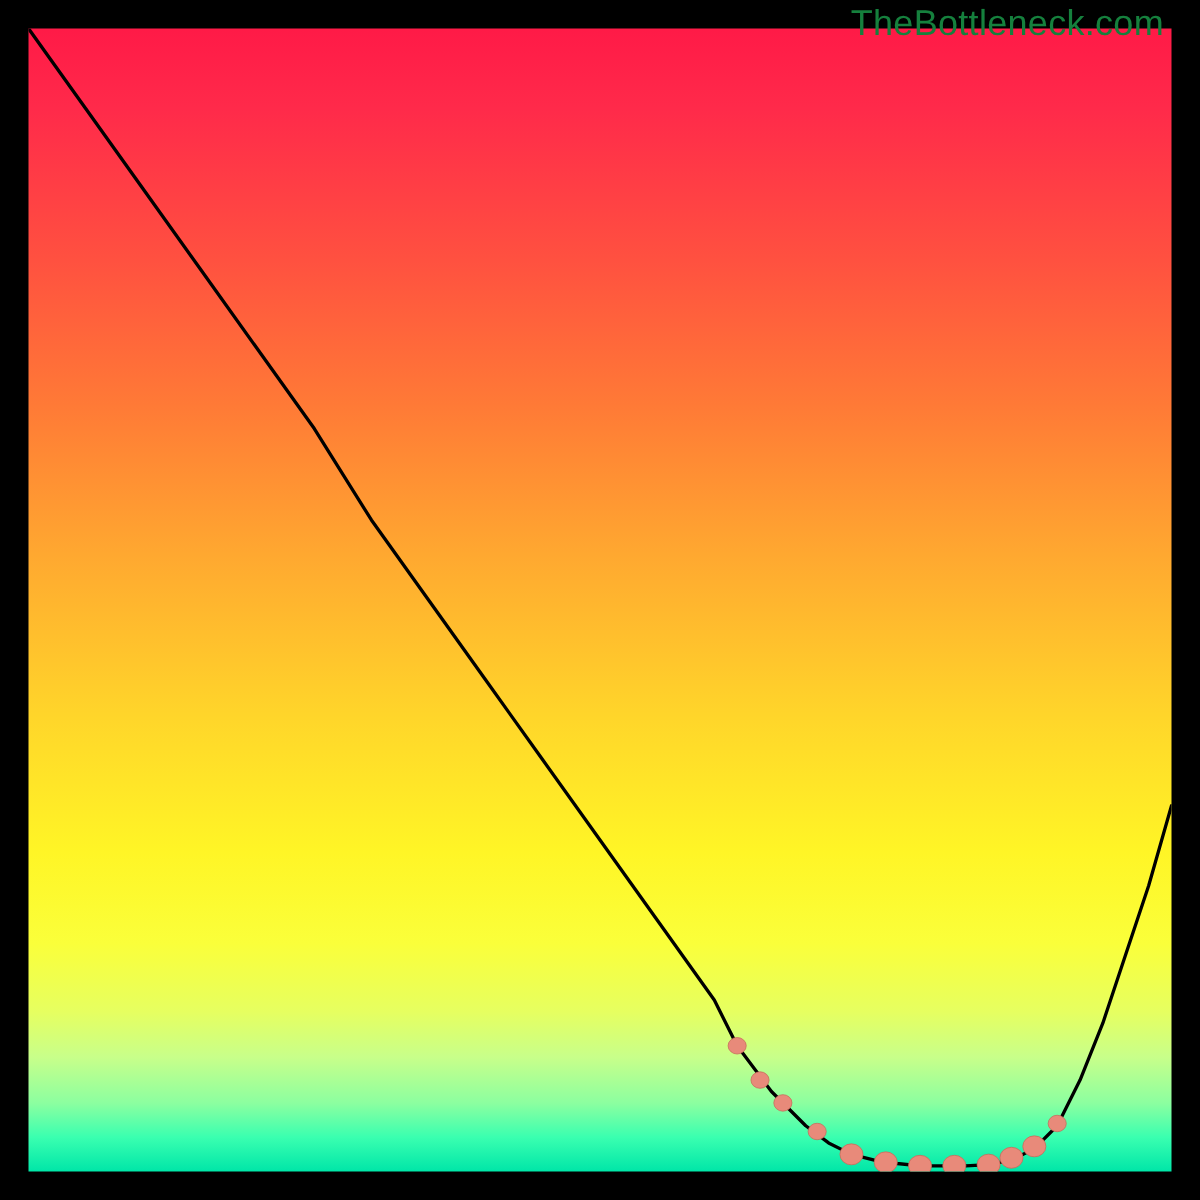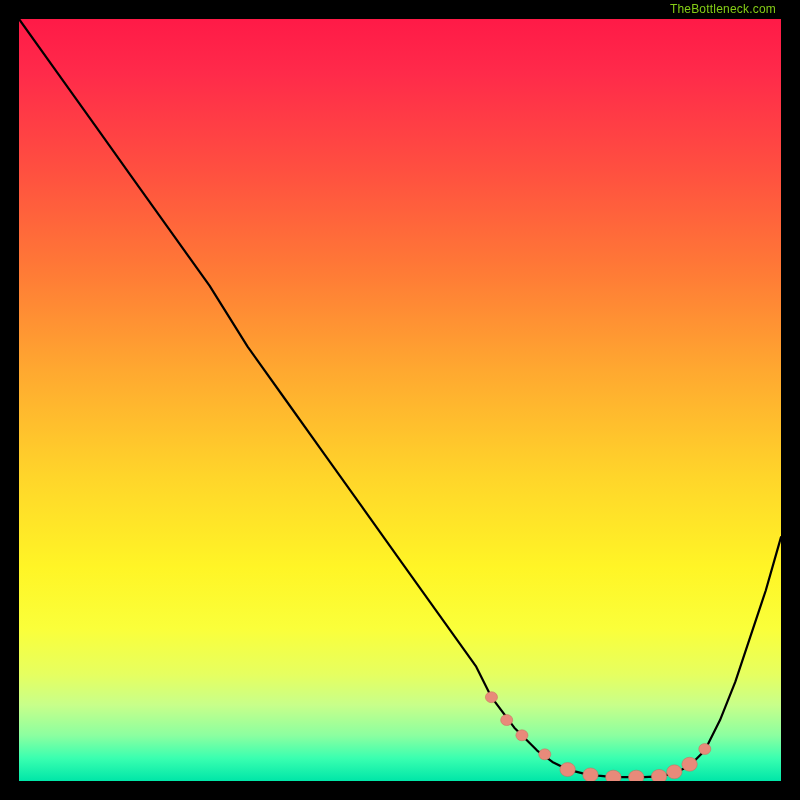--- a/index.html
+++ b/index.html
@@ -23,22 +23,22 @@
       #c8ff8a 90%,
       #8cffa0 94%,
       #3affb0 97%,
       #00e6a8 100%);
   }
   .watermark {
     position: absolute;
     top: 2px;
     right: 24px;
     font-family: Arial, Helvetica, sans-serif;
-    font-size: 12px;
-    color: #84cc16;
+    font-size: 24px;
+    color: #15803d;
     letter-spacing: 0.2px;
   }
   .chart-svg {
     position: absolute;
     left: 19px;
     top: 19px;
     width: 762px;
     height: 762px;
     pointer-events: none;
   }

